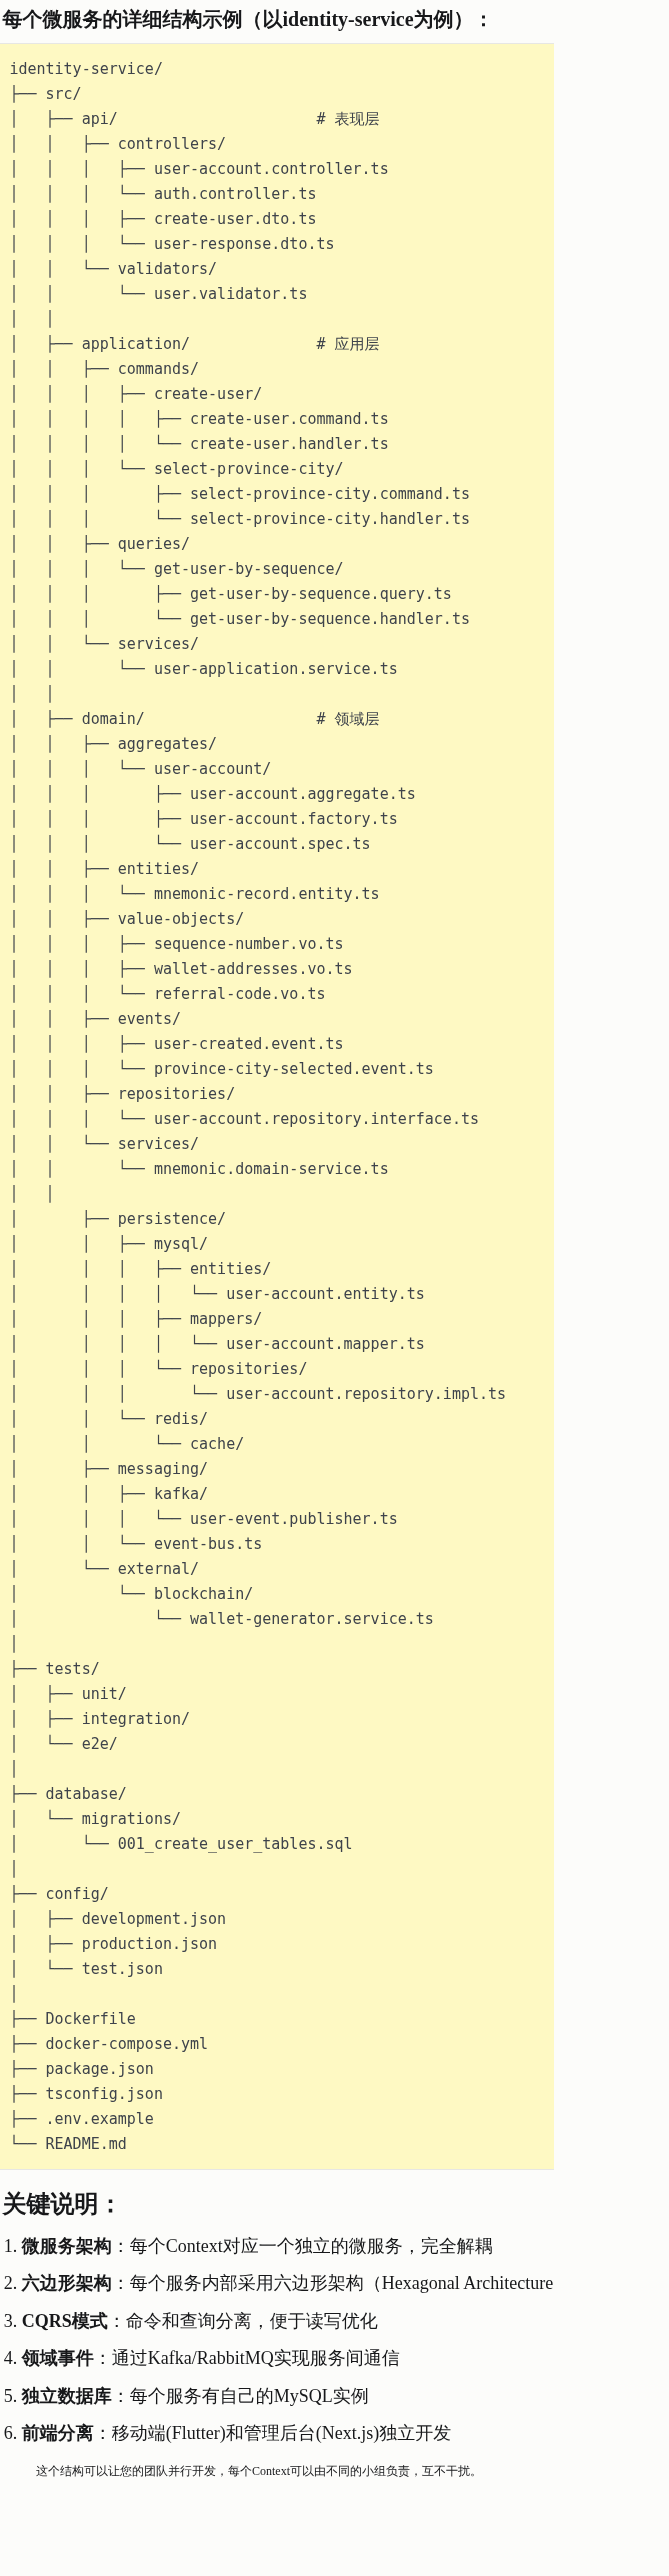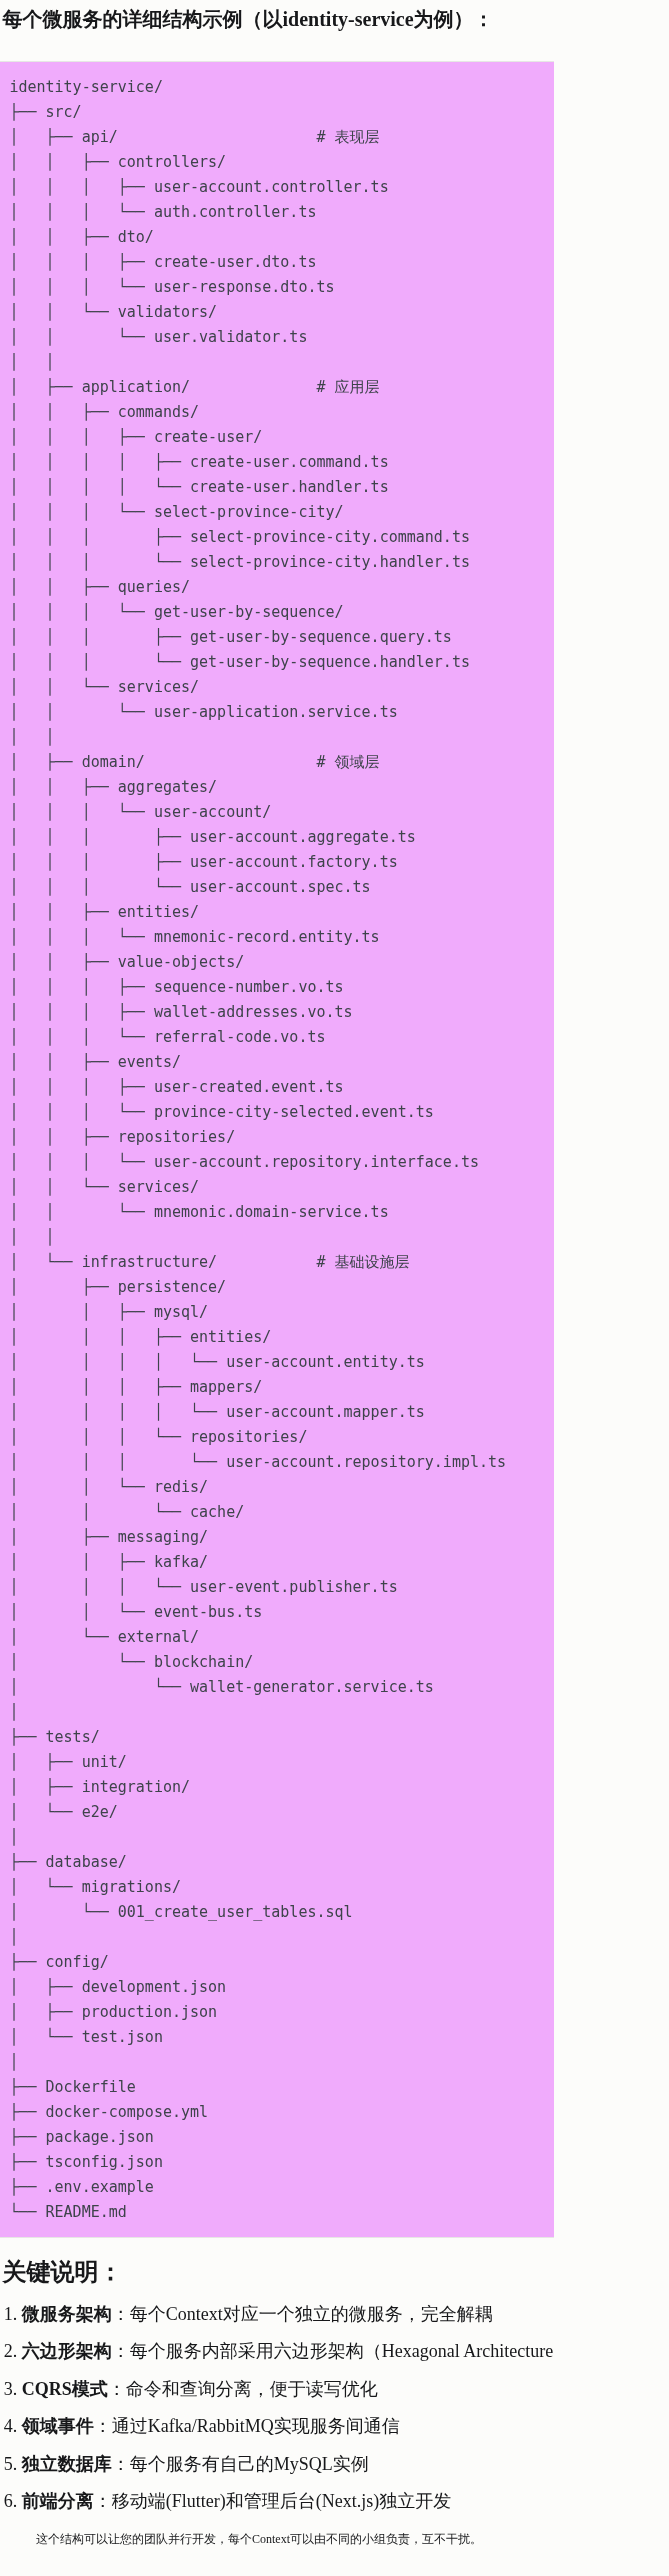--- a/index.html
+++ b/index.html
@@ -14,22 +14,22 @@
     width: 554px;
     overflow: hidden;
   }
   .page-title {
     font-size: 20px;
     font-weight: 700;
     line-height: 1.4;
     margin: 5px 0 0 2.5px;
   }
   .code-block {
-    margin-top: 28px;
-    background: #f0abfc;
+    margin-top: 10px;
+    background: #fef9c3;
     border-top: 0.6px solid #e7e7e4;
     border-bottom: 0.6px solid #e7e7e4;
     padding: 12.5px 0 12.5px 9.4px;
     width: 660px;
     overflow: hidden;
   }
   .tree-line {
     font-family: "DejaVu Sans Mono", "Liberation Mono", monospace;
     font-size: 15px;
     line-height: 25px;
@@ -68,21 +68,20 @@
   <h1 class="page-title">每个微服务的详细结构示例（以identity-service为例）：</h1>
 
   <div class="code-block">
     <div>
         <div class="tree-line">identity-service/</div>
         <div class="tree-line">├── src/</div>
         <div class="tree-line">│   ├── api/                      # 表现层</div>
         <div class="tree-line">│   │   ├── controllers/</div>
         <div class="tree-line">│   │   │   ├── user-account.controller.ts</div>
         <div class="tree-line">│   │   │   └── auth.controller.ts</div>
-        <div class="tree-line">│   │   ├── dto/</div>
         <div class="tree-line">│   │   │   ├── create-user.dto.ts</div>
         <div class="tree-line">│   │   │   └── user-response.dto.ts</div>
         <div class="tree-line">│   │   └── validators/</div>
         <div class="tree-line">│   │       └── user.validator.ts</div>
         <div class="tree-line">│   │</div>
         <div class="tree-line">│   ├── application/              # 应用层</div>
         <div class="tree-line">│   │   ├── commands/</div>
         <div class="tree-line">│   │   │   ├── create-user/</div>
         <div class="tree-line">│   │   │   │   ├── create-user.command.ts</div>
         <div class="tree-line">│   │   │   │   └── create-user.handler.ts</div>
@@ -109,21 +108,20 @@
         <div class="tree-line">│   │   │   ├── wallet-addresses.vo.ts</div>
         <div class="tree-line">│   │   │   └── referral-code.vo.ts</div>
         <div class="tree-line">│   │   ├── events/</div>
         <div class="tree-line">│   │   │   ├── user-created.event.ts</div>
         <div class="tree-line">│   │   │   └── province-city-selected.event.ts</div>
         <div class="tree-line">│   │   ├── repositories/</div>
         <div class="tree-line">│   │   │   └── user-account.repository.interface.ts</div>
         <div class="tree-line">│   │   └── services/</div>
         <div class="tree-line">│   │       └── mnemonic.domain-service.ts</div>
         <div class="tree-line">│   │</div>
-        <div class="tree-line">│   └── infrastructure/           # 基础设施层</div>
         <div class="tree-line">│       ├── persistence/</div>
         <div class="tree-line">│       │   ├── mysql/</div>
         <div class="tree-line">│       │   │   ├── entities/</div>
         <div class="tree-line">│       │   │   │   └── user-account.entity.ts</div>
         <div class="tree-line">│       │   │   ├── mappers/</div>
         <div class="tree-line">│       │   │   │   └── user-account.mapper.ts</div>
         <div class="tree-line">│       │   │   └── repositories/</div>
         <div class="tree-line">│       │   │       └── user-account.repository.impl.ts</div>
         <div class="tree-line">│       │   └── redis/</div>
         <div class="tree-line">│       │       └── cache/</div>

